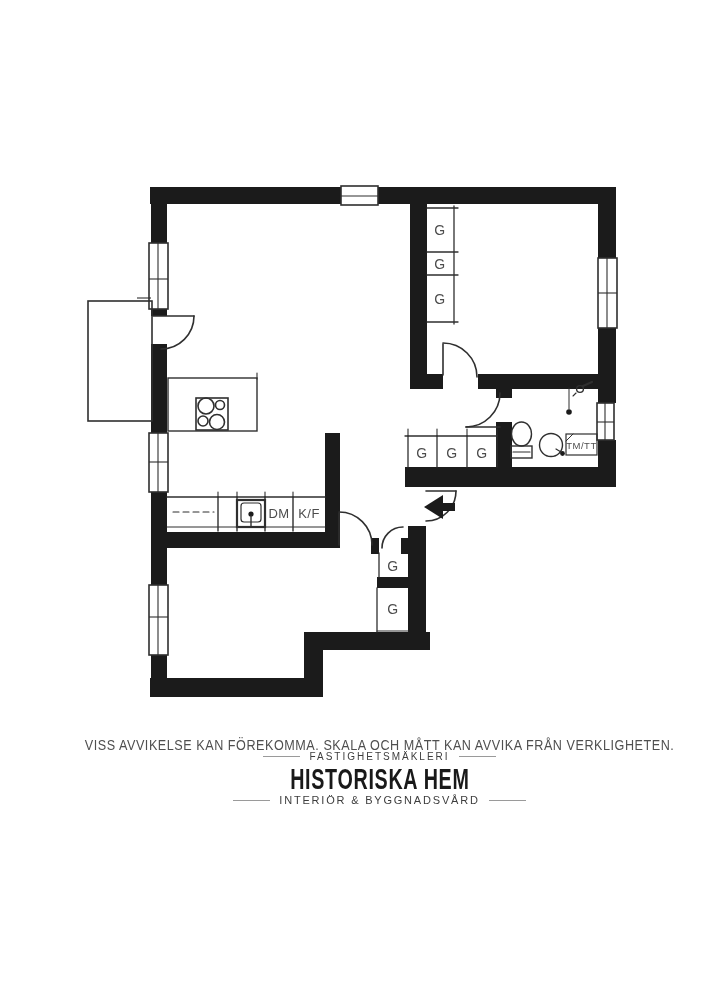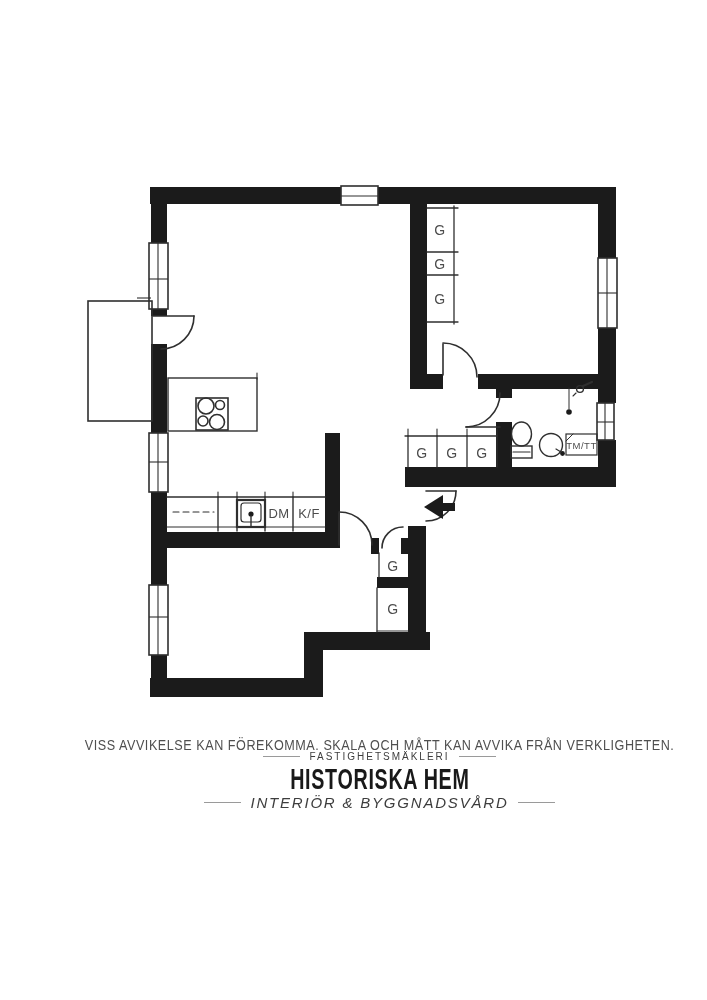--- a/index.html
+++ b/index.html
@@ -10,21 +10,21 @@
   .footer-disclaimer{position:absolute;top:736px;left:0;width:707px;text-align:center;}
   .footer-disclaimer span{display:inline-block;transform:translateX(26px) scaleX(0.9);
      transform-origin:center;font-size:14px;letter-spacing:0.6px;color:#4f4f4f;white-space:nowrap;}
   .brand{position:absolute;top:751px;left:0;width:707px;display:flex;flex-direction:column;
      align-items:center;transform:translateX(26px);}
   .brand-row{display:flex;align-items:center;justify-content:space-between;}
   .brand-rule{width:37px;height:0;border-top:1px solid #9a9a9a;margin:0 9px;}
   .brand-cat{font-size:10px;letter-spacing:2px;color:#3d3d3d;white-space:nowrap;}
   .brand-name{font-size:29px;font-weight:700;letter-spacing:1px;color:#191919;line-height:1.05;
      margin-top:2px;transform:scaleX(0.68);transform-origin:center;white-space:nowrap;}
-  .brand-tag{font-size:15px;letter-spacing:1.8px;color:#3d3d3d;white-space:nowrap;font-style:italic;}
+  .brand-tag{font-size:11px;letter-spacing:1.8px;color:#3d3d3d;white-space:nowrap;}
 </style>
 </head>
 <body>
 
 <div class="page">
 
 <svg width="707" height="730" viewBox="0 0 707 730" style="position:absolute;top:0;left:0;">
 
   <g fill="#1b1b1b" stroke="none">
     <rect x="150" y="187" width="466" height="17"></rect>

